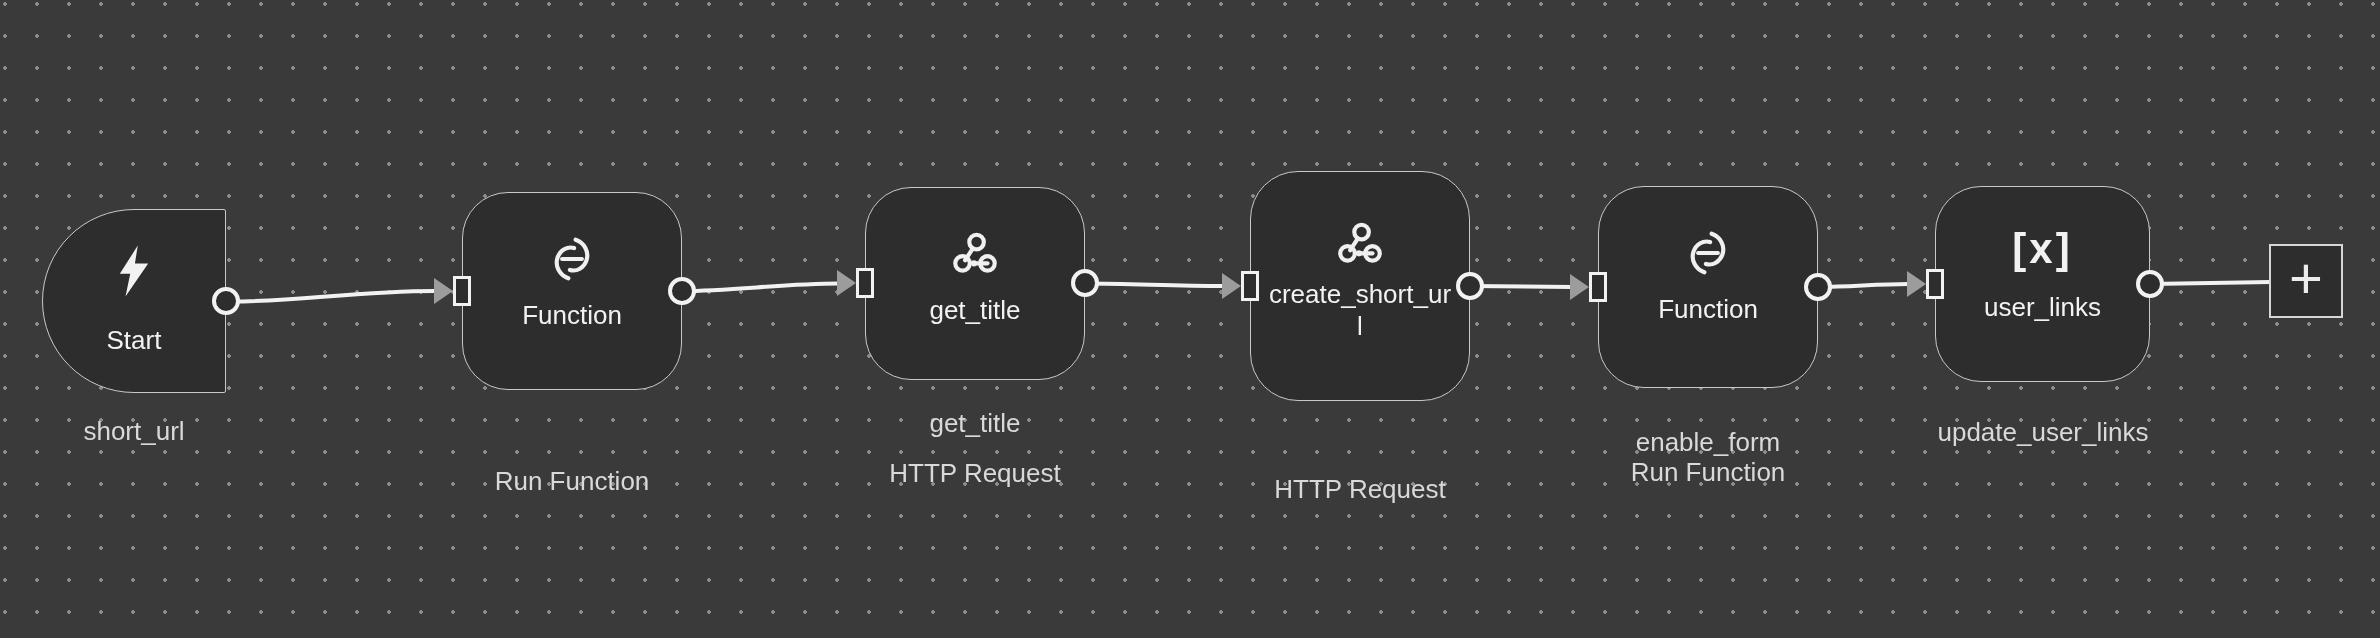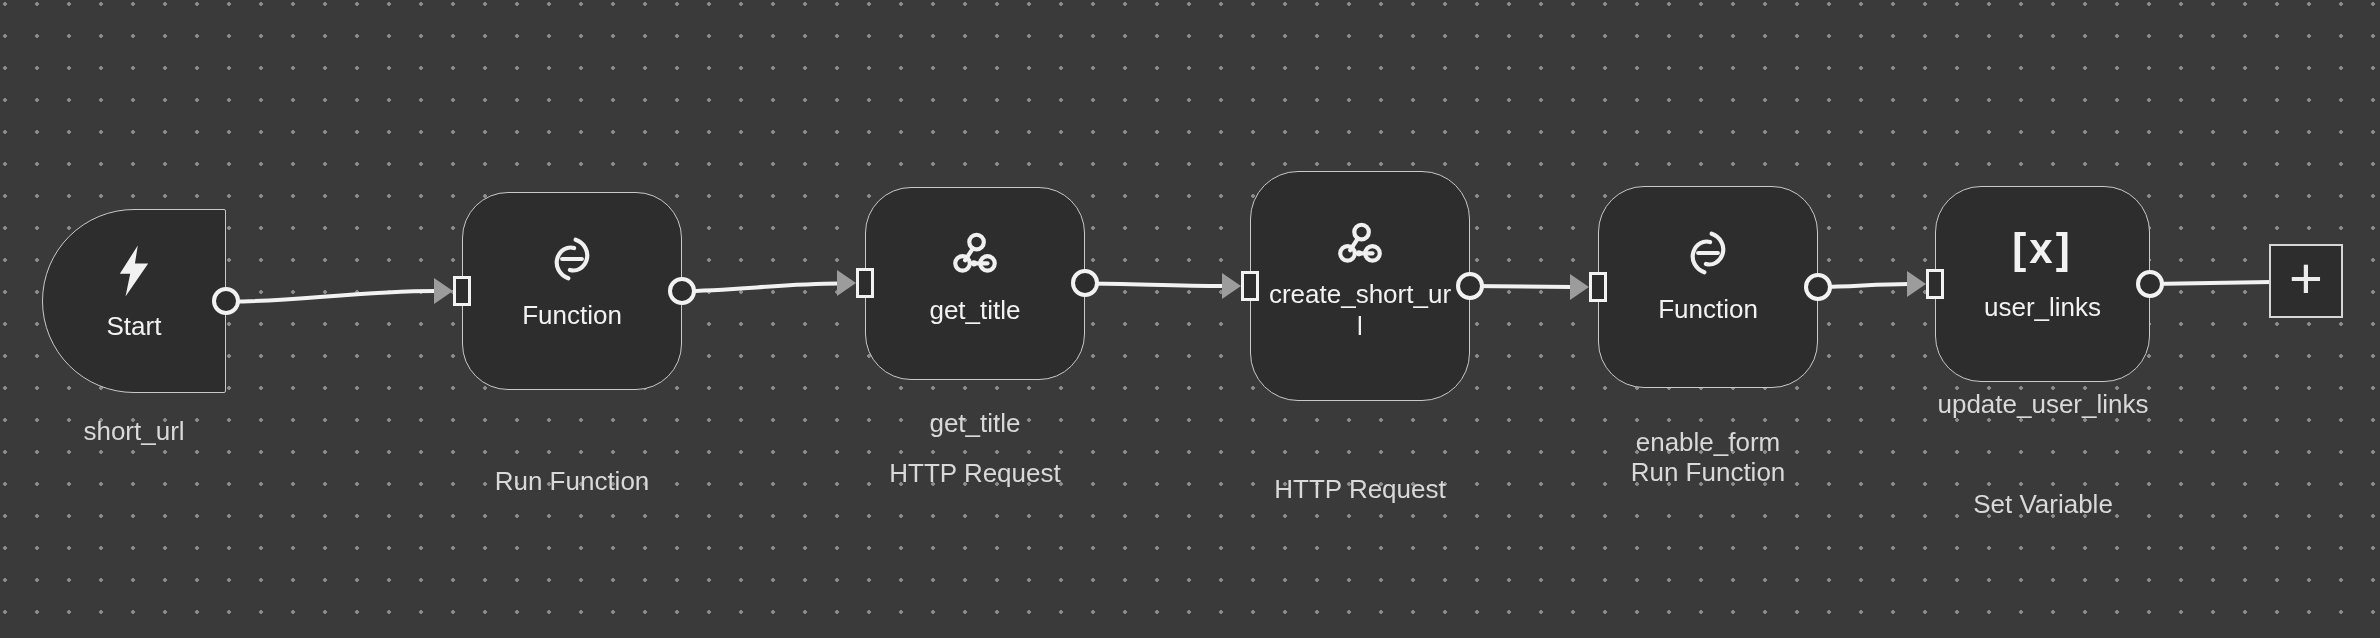--- a/index.html
+++ b/index.html
@@ -24,21 +24,21 @@
   }
   .node-title{
     font-size:26px;line-height:32px;color:#f2f2f2;text-align:center;
     word-break:break-all;
   }
   .node-start{
     left:42px;top:209px;width:184px;height:184px;
     border-radius:92px 2px 2px 92px;
   }
   .node-start .icon-bolt{margin-top:34px;}
-  .node-start .node-title{margin-top:12px;}
+  .node-start .node-title{margin-top:26px;}
   .node-f1{left:462px;top:192px;width:220px;height:198px;border-radius:46px;}
   .node-get{left:865px;top:187px;width:220px;height:193px;border-radius:46px;}
   .node-create{left:1250px;top:171px;width:220px;height:230px;border-radius:48px;}
   .node-f2{left:1598px;top:186px;width:220px;height:202px;border-radius:46px;}
   .node-user{left:1935px;top:186px;width:215px;height:196px;border-radius:46px;}
   .icon-svg{width:52px;height:52px;}
   .node-f1 .icon-svg,.node-f2 .icon-svg{margin-top:40px;}
   .node-get .icon-svg{margin-top:40px;}
   .node-create .icon-svg{margin-top:46px;}
   .node-f1 .node-title,.node-f2 .node-title,.node-get .node-title{margin-top:14px;}
@@ -55,21 +55,21 @@
   }
   .lbl-start-name{left:-26px;top:415px;}
   .lbl-f1-name{left:412px;top:414px;}
   .lbl-f1-type{left:412px;top:465px;}
   .lbl-get-name{left:815px;top:407px;}
   .lbl-get-type{left:815px;top:457px;}
   .lbl-create-name{left:1200px;top:423px;}
   .lbl-create-type{left:1200px;top:473px;}
   .lbl-f2-name{left:1548px;top:426px;}
   .lbl-f2-type{left:1548px;top:456px;}
-  .lbl-user-name{left:1929px;top:388px;width:228px;overflow-wrap:anywhere;}
+  .lbl-user-name{left:1929px;top:416px;width:228px;overflow-wrap:anywhere;}
   .lbl-user-type{left:1883px;top:488px;}
   .port-circle{
     position:absolute;z-index:3;
     width:28px;height:28px;border-radius:50%;
     background:#2d2d2e;border:4px solid #f2f2f2;box-sizing:border-box;
   }
   .port-square{
     position:absolute;z-index:3;
     width:18px;height:30px;
     background:#2d2d2e;border:3.5px solid #f2f2f2;box-sizing:border-box;
@@ -173,21 +173,20 @@
     <div class="node-title">Function</div>
   </div>
   <div class="nlabel lbl-f2-name">enable_form</div>
   <div class="nlabel lbl-f2-type">Run Function</div>
 
   <div class="node node-user">
     <div class="icon-setvar">[x]</div>
     <div class="node-title">user_links</div>
   </div>
   <div class="nlabel lbl-user-name">update_user_links</div>
-  <div class="nlabel lbl-user-type">Set Variable</div>
 
   <div class="port-square" style="left:453px;top:276px"></div>
   <div class="port-square" style="left:856px;top:268px"></div>
   <div class="port-square" style="left:1241px;top:271px"></div>
   <div class="port-square" style="left:1589px;top:272px"></div>
   <div class="port-square" style="left:1926px;top:269px"></div>
 
   <div class="port-circle" style="left:212px;top:287px"></div>
   <div class="port-circle" style="left:668px;top:277px"></div>
   <div class="port-circle" style="left:1071px;top:269px"></div>

